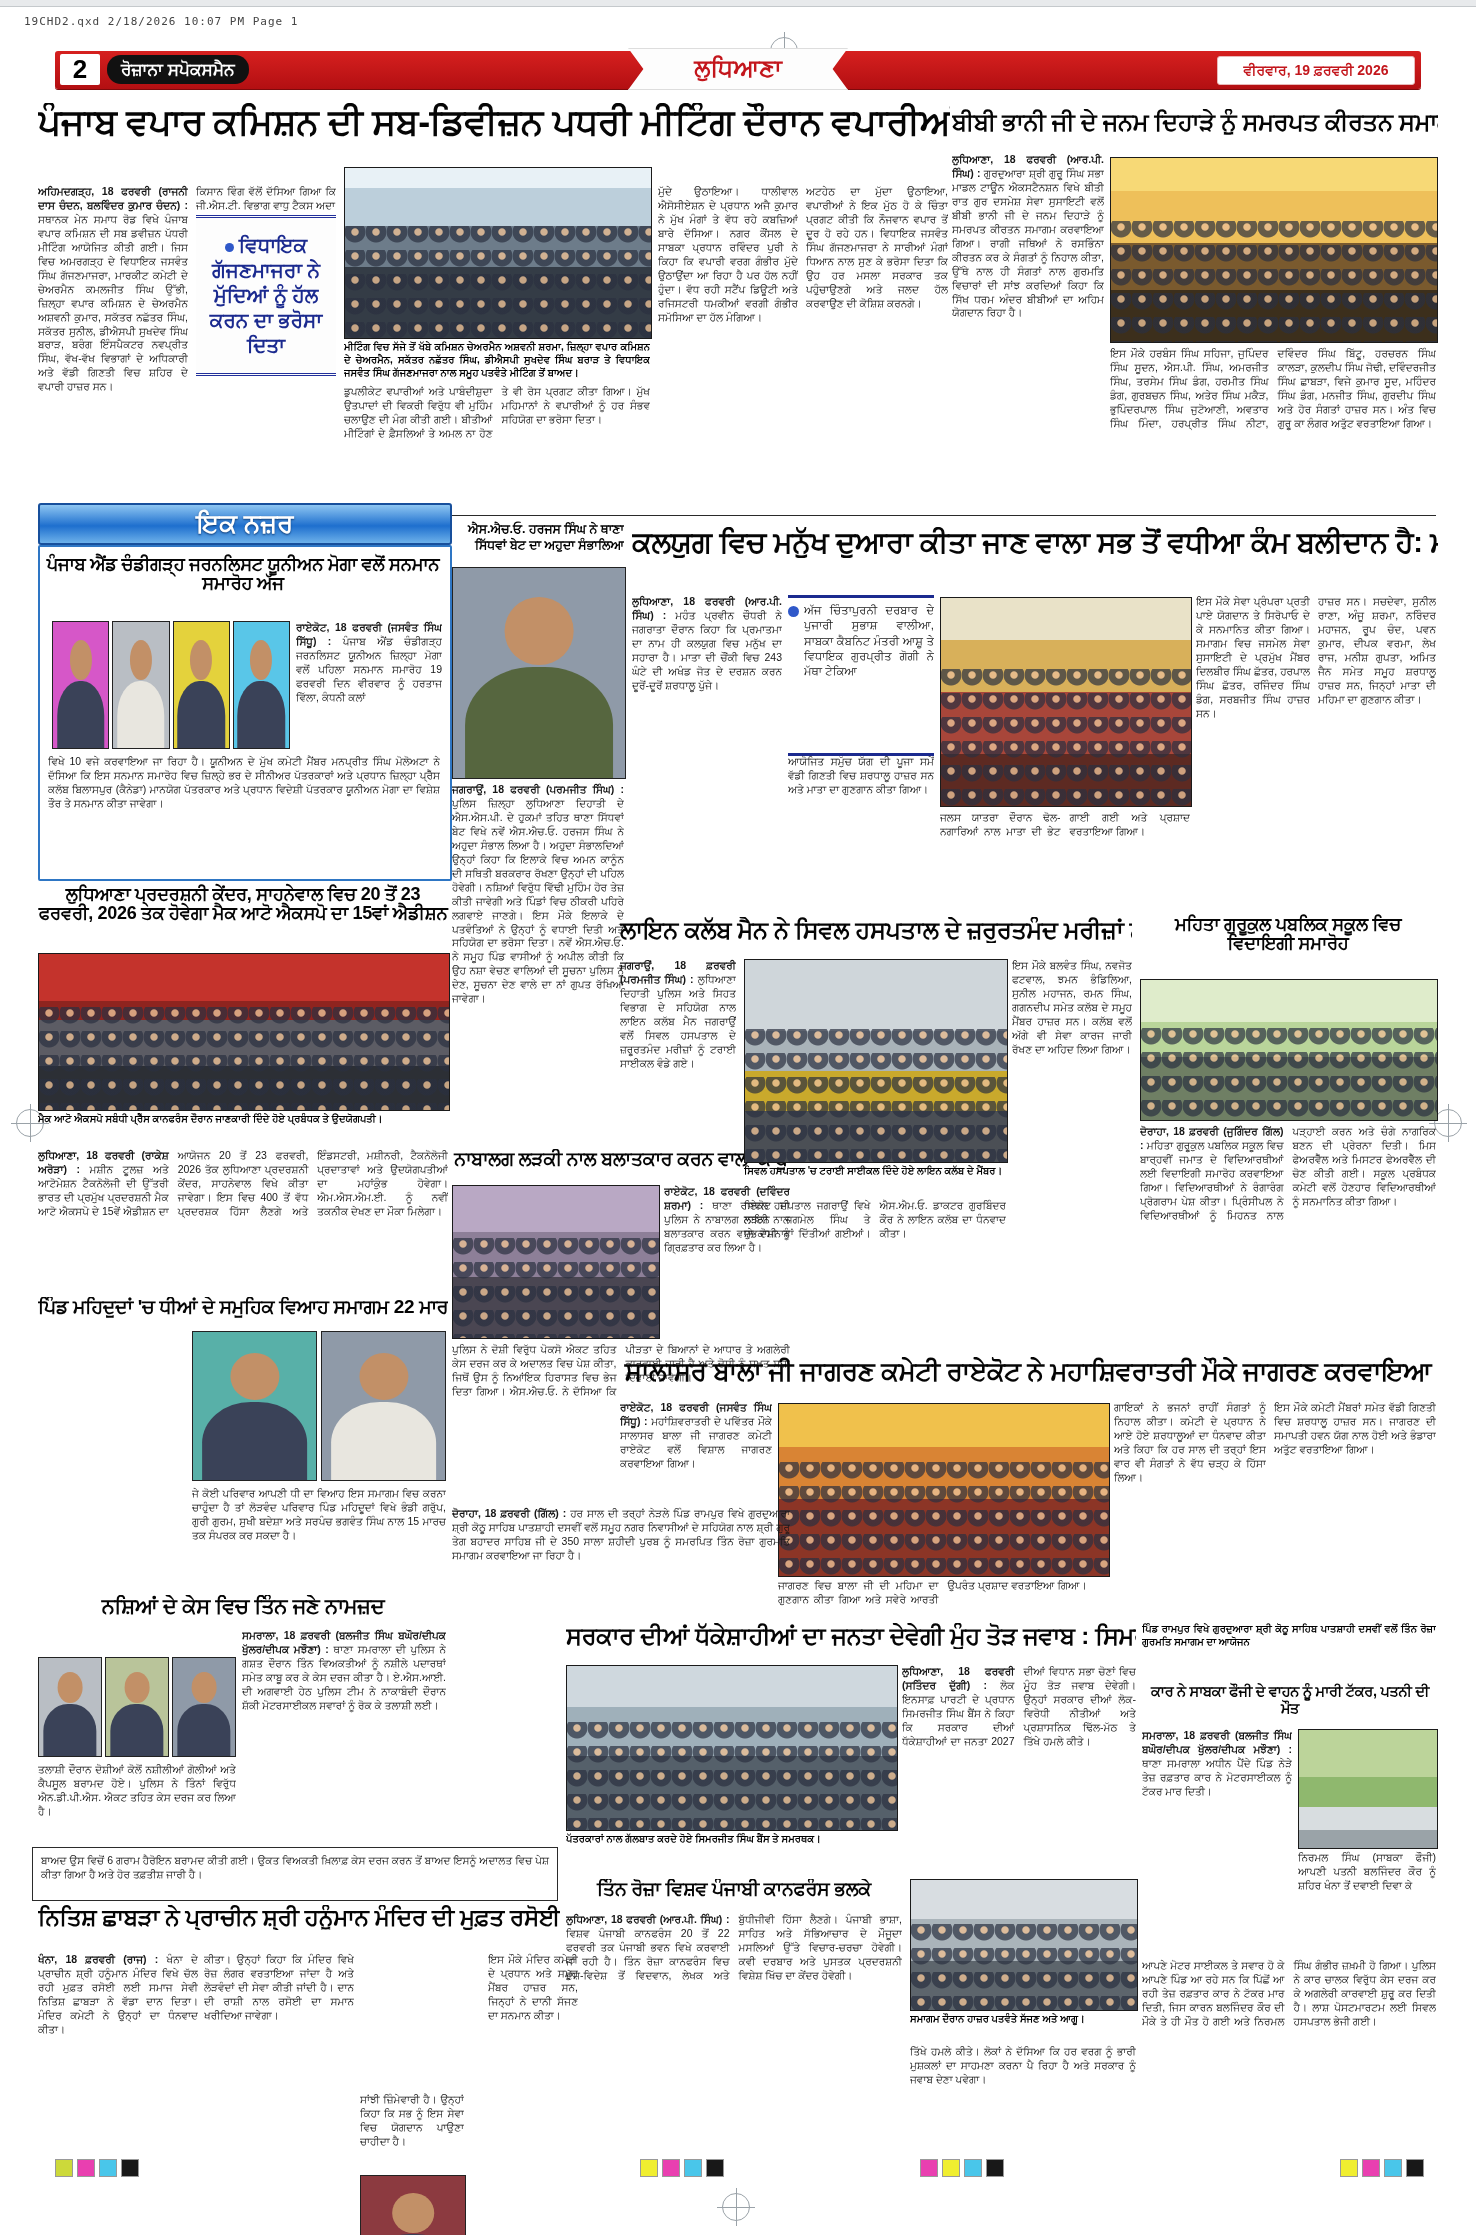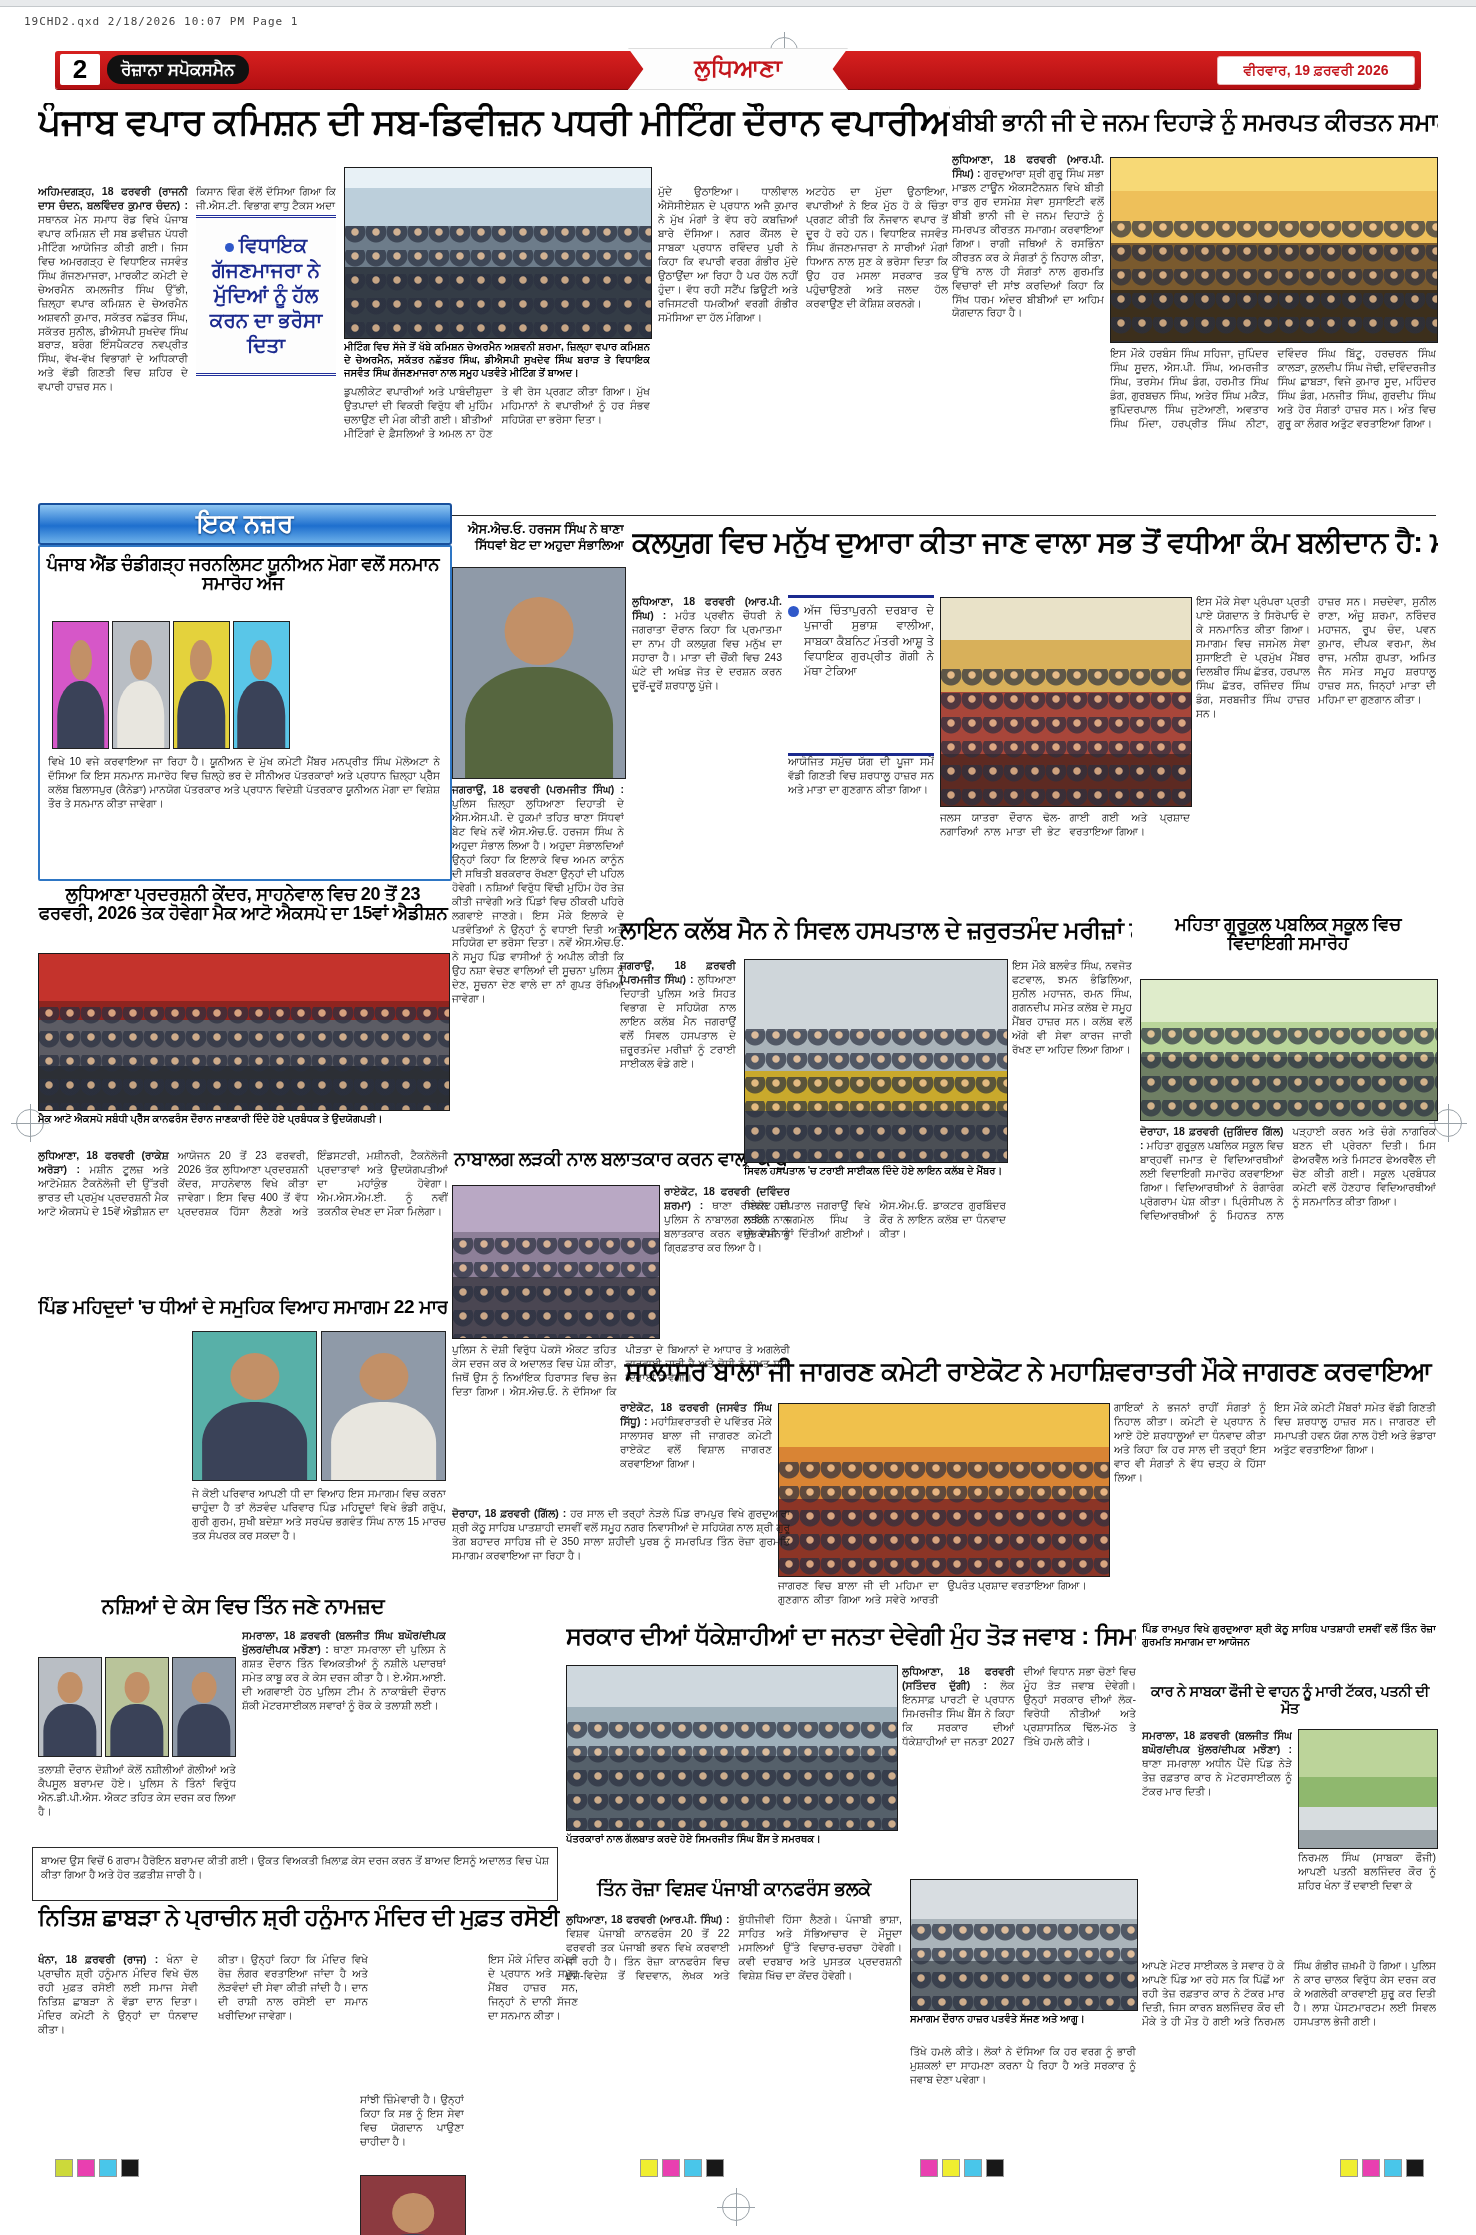--- a/index.html
+++ b/index.html
@@ -123,20 +123,21 @@
 
   <div class="abs iknaz" style="left:38px;top:496px;width:410px;height:38px">ਇਕ ਨਜ਼ਰ</div>
   <div class="abs ikbox" style="left:38px;top:538px;width:410px;height:332px"></div>
   <div class="abs hl h-md" style="left:46px;top:548px;width:394px">ਪੰਜਾਬ ਐਂਡ ਚੰਡੀਗੜ੍ਹ ਜਰਨਲਿਸਟ ਯੂਨੀਅਨ ਮੋਗਾ ਵਲੋਂ ਸਨਮਾਨ ਸਮਾਰੋਹ ਅੱਜ</div>
   <div class="abs" style="left:52px;top:614px;width:238px;height:128px;display:flex;gap:3px">
     <div class="portrait p-mag" style="flex:1"></div>
     <div class="portrait p-gray v-white" style="flex:1"></div>
     <div class="portrait p-yel" style="flex:1"></div>
     <div class="portrait p-cyn" style="flex:1"></div>
   </div>
+  <div class="abs bt" style="left:296px;top:614px;width:146px;height:128px"><b>ਰਾਏਕੋਟ, 18 ਫਰਵਰੀ (ਜਸਵੰਤ ਸਿੰਘ ਸਿੱਧੂ) :</b> <span>ਪੰਜਾਬ ਐਂਡ ਚੰਡੀਗੜ੍ਹ ਜਰਨਲਿਸਟ ਯੂਨੀਅਨ ਜ਼ਿਲ੍ਹਾ ਮੋਗਾ ਵਲੋਂ ਪਹਿਲਾ ਸਨਮਾਨ ਸਮਾਰੋਹ 19 ਫਰਵਰੀ ਦਿਨ ਵੀਰਵਾਰ ਨੂੰ ਹਰਤਾਜ ਵਿੱਲਾ, ਕੰਧਨੀ ਕਲਾਂ</span></div>
   <div class="abs bt" style="left:48px;top:748px;width:392px;height:114px">ਵਿਖੇ 10 ਵਜੇ ਕਰਵਾਇਆ ਜਾ ਰਿਹਾ ਹੈ। ਯੂਨੀਅਨ ਦੇ ਮੁੱਖ ਕਮੇਟੀ ਮੈਂਬਰ ਮਨਪ੍ਰੀਤ ਸਿੰਘ ਮੋਲੋਅਟਾ ਨੇ ਦੱਸਿਆ ਕਿ ਇਸ ਸਨਮਾਨ ਸਮਾਰੋਹ ਵਿਚ ਜ਼ਿਲ੍ਹੇ ਭਰ ਦੇ ਸੀਨੀਅਰ ਪੱਤਰਕਾਰਾਂ ਅਤੇ ਪ੍ਰਧਾਨ ਜ਼ਿਲ੍ਹਾ ਪ੍ਰੈੱਸ ਕਲੱਬ ਬਿਲਾਸਪੁਰ (ਕੈਨੇਡਾ) ਮਾਨਯੋਗ ਪੱਤਰਕਾਰ ਅਤੇ ਪ੍ਰਧਾਨ ਵਿਦੇਸ਼ੀ ਪੱਤਰਕਾਰ ਯੂਨੀਅਨ ਮੋਗਾ ਦਾ ਵਿਸ਼ੇਸ਼ ਤੌਰ ਤੇ ਸਨਮਾਨ ਕੀਤਾ ਜਾਵੇਗਾ।</div>
 
   <div class="abs hl h-md" style="left:38px;top:878px;width:410px">ਲੁਧਿਆਣਾ ਪ੍ਰਦਰਸ਼ਨੀ ਕੇਂਦਰ, ਸਾਹਨੇਵਾਲ ਵਿਚ 20 ਤੋਂ 23 ਫਰਵਰੀ, 2026 ਤਕ ਹੋਵੇਗਾ ਮੈਕ ਆਟੋ ਐਕਸਪੋ ਦਾ 15ਵਾਂ ਐਡੀਸ਼ਨ</div>
   <div class="abs ph ph-expo heads" style="left:38px;top:946px;width:410px;height:156px"></div>
   <div class="abs cap" style="left:38px;top:1106px;width:410px;height:30px">ਮੈਕ ਆਟੋ ਐਕਸਪੋ ਸਬੰਧੀ ਪ੍ਰੈੱਸ ਕਾਨਫਰੰਸ ਦੌਰਾਨ ਜਾਣਕਾਰੀ ਦਿੰਦੇ ਹੋਏ ਪ੍ਰਬੰਧਕ ਤੇ ਉਦਯੋਗਪਤੀ।</div>
   <div class="abs bt c3" style="left:38px;top:1142px;width:410px;height:138px"><b>ਲੁਧਿਆਣਾ, 18 ਫਰਵਰੀ (ਰਾਕੇਸ਼ ਅਰੋੜਾ) :</b> <span>ਮਸ਼ੀਨ ਟੂਲਜ਼ ਅਤੇ ਆਟੋਮੇਸ਼ਨ ਟੈਕਨੋਲੋਜੀ ਦੀ ਉੱਤਰੀ ਭਾਰਤ ਦੀ ਪ੍ਰਮੁੱਖ ਪ੍ਰਦਰਸ਼ਨੀ ਮੈਕ ਆਟੋ ਐਕਸਪੋ ਦੇ 15ਵੇਂ ਐਡੀਸ਼ਨ ਦਾ ਆਯੋਜਨ 20 ਤੋਂ 23 ਫਰਵਰੀ, 2026 ਤੱਕ ਲੁਧਿਆਣਾ ਪ੍ਰਦਰਸ਼ਨੀ ਕੇਂਦਰ, ਸਾਹਨੇਵਾਲ ਵਿਖੇ ਕੀਤਾ ਜਾਵੇਗਾ। ਇਸ ਵਿਚ 400 ਤੋਂ ਵੱਧ ਪ੍ਰਦਰਸ਼ਕ ਹਿੱਸਾ ਲੈਣਗੇ ਅਤੇ ਇੰਡਸਟਰੀ, ਮਸ਼ੀਨਰੀ, ਟੈਕਨੋਲੋਜੀ ਪ੍ਰਦਾਤਾਵਾਂ ਅਤੇ ਉਦਯੋਗਪਤੀਆਂ ਦਾ ਮਹਾਂਕੁੰਭ ਹੋਵੇਗਾ। ਐਮ.ਐਸ.ਐਮ.ਈ. ਨੂੰ ਨਵੀਂ ਤਕਨੀਕ ਦੇਖਣ ਦਾ ਮੌਕਾ ਮਿਲੇਗਾ।</span></div>
 
   <div class="abs hl h-sm nw" style="left:38px;top:1290px;width:410px">ਪਿੰਡ ਮਹਿਦੂਦਾਂ 'ਚ ਧੀਆਂ ਦੇ ਸਮੂਹਿਕ ਵਿਆਹ ਸਮਾਗਮ 22 ਮਾਰਚ ਨੂੰ</div>
   <div class="abs" style="left:192px;top:1324px;width:254px;height:150px;display:flex;gap:4px">
     <div class="portrait p-teal" style="flex:1"></div>
@@ -193,21 +194,21 @@
   <div class="abs bt" style="left:1142px;top:1722px;width:150px;height:226px"><b>ਸਮਰਾਲਾ, 18 ਫ਼ਰਵਰੀ (ਬਲਜੀਤ ਸਿੰਘ ਬਘੌਰ/ਦੀਪਕ ਖੁੱਲਰ/ਦੀਪਕ ਮਝੌਣਾ) :</b> <span>ਥਾਣਾ ਸਮਰਾਲਾ ਅਧੀਨ ਪੈਂਦੇ ਪਿੰਡ ਨੇੜੇ ਤੇਜ਼ ਰਫ਼ਤਾਰ ਕਾਰ ਨੇ ਮੋਟਰਸਾਈਕਲ ਨੂੰ ਟੱਕਰ ਮਾਰ ਦਿਤੀ।</span></div>
   <div class="abs ph ph-crash" style="left:1298px;top:1722px;width:138px;height:118px"></div>
   <div class="abs bt" style="left:1298px;top:1844px;width:138px;height:104px">ਨਿਰਮਲ ਸਿੰਘ (ਸਾਬਕਾ ਫੌਜੀ) ਆਪਣੀ ਪਤਨੀ ਬਲਜਿੰਦਰ ਕੌਰ ਨੂੰ ਸ਼ਹਿਰ ਖੰਨਾ ਤੋਂ ਦਵਾਈ ਦਿਵਾ ਕੇ</div>
   <div class="abs bt c2" style="left:1142px;top:1952px;width:294px;height:190px">ਆਪਣੇ ਮੋਟਰ ਸਾਈਕਲ ਤੇ ਸਵਾਰ ਹੋ ਕੇ ਆਪਣੇ ਪਿੰਡ ਆ ਰਹੇ ਸਨ ਕਿ ਪਿੱਛੋਂ ਆ ਰਹੀ ਤੇਜ਼ ਰਫ਼ਤਾਰ ਕਾਰ ਨੇ ਟੱਕਰ ਮਾਰ ਦਿਤੀ, ਜਿਸ ਕਾਰਨ ਬਲਜਿੰਦਰ ਕੌਰ ਦੀ ਮੌਕੇ ਤੇ ਹੀ ਮੌਤ ਹੋ ਗਈ ਅਤੇ ਨਿਰਮਲ ਸਿੰਘ ਗੰਭੀਰ ਜ਼ਖ਼ਮੀ ਹੋ ਗਿਆ। ਪੁਲਿਸ ਨੇ ਕਾਰ ਚਾਲਕ ਵਿਰੁੱਧ ਕੇਸ ਦਰਜ ਕਰ ਕੇ ਅਗਲੇਰੀ ਕਾਰਵਾਈ ਸ਼ੁਰੂ ਕਰ ਦਿਤੀ ਹੈ। ਲਾਸ਼ ਪੋਸਟਮਾਰਟਮ ਲਈ ਸਿਵਲ ਹਸਪਤਾਲ ਭੇਜੀ ਗਈ।</div>
   <div class="abs bt" style="left:1142px;top:1606px;width:294px;height:6px"></div>
 
   <div class="abs bt" style="left:452px;top:1500px;width:338px;height:92px"><b>ਦੋਰਾਹਾ, 18 ਫ਼ਰਵਰੀ (ਗਿੱਲ) :</b> <span>ਹਰ ਸਾਲ ਦੀ ਤਰ੍ਹਾਂ ਨੇੜਲੇ ਪਿੰਡ ਰਾਮਪੁਰ ਵਿਖੇ ਗੁਰਦੁਆਰਾ ਸ਼੍ਰੀ ਕੋਠੂ ਸਾਹਿਬ ਪਾਤਸ਼ਾਹੀ ਦਸਵੀਂ ਵਲੋਂ ਸਮੂਹ ਨਗਰ ਨਿਵਾਸੀਆਂ ਦੇ ਸਹਿਯੋਗ ਨਾਲ ਸ਼੍ਰੀ ਗੁਰੂ ਤੇਗ ਬਹਾਦਰ ਸਾਹਿਬ ਜੀ ਦੇ 350 ਸਾਲਾ ਸ਼ਹੀਦੀ ਪੁਰਬ ਨੂੰ ਸਮਰਪਿਤ ਤਿੰਨ ਰੋਜ਼ਾ ਗੁਰਮਤਿ ਸਮਾਗਮ ਕਰਵਾਇਆ ਜਾ ਰਿਹਾ ਹੈ।</span></div>
 
   <div class="abs hl h-tmp nw" style="left:38px;top:1898px;width:522px">ਨਿਤਿਸ਼ ਛਾਬੜਾ ਨੇ ਪ੍ਰਾਚੀਨ ਸ਼੍ਰੀ ਹਨੂੰਮਾਨ ਮੰਦਿਰ ਦੀ ਮੁਫ਼ਤ ਰਸੋਈ ਲਈ ਵੱਡਾ ਦਾਨ</div>
   <div class="abs bt" style="left:38px;top:1946px;width:160px;height:200px"><b>ਖੰਨਾ, 18 ਫ਼ਰਵਰੀ (ਰਾਜ) :</b> <span>ਖੰਨਾ ਦੇ ਪ੍ਰਾਚੀਨ ਸ਼੍ਰੀ ਹਨੂੰਮਾਨ ਮੰਦਿਰ ਵਿਖੇ ਚੱਲ ਰਹੀ ਮੁਫ਼ਤ ਰਸੋਈ ਲਈ ਸਮਾਜ ਸੇਵੀ ਨਿਤਿਸ਼ ਛਾਬੜਾ ਨੇ ਵੱਡਾ ਦਾਨ ਦਿਤਾ। ਮੰਦਿਰ ਕਮੇਟੀ ਨੇ ਉਨ੍ਹਾਂ ਦਾ ਧੰਨਵਾਦ ਕੀਤਾ।</span></div>
-  <div class="abs bt" style="left:218px;top:1946px;width:150px;height:200px">ਕੀਤਾ। ਉਨ੍ਹਾਂ ਕਿਹਾ ਕਿ ਮੰਦਿਰ ਵਿਖੇ ਰੋਜ਼ ਲੰਗਰ ਵਰਤਾਇਆ ਜਾਂਦਾ ਹੈ ਅਤੇ ਲੋੜਵੰਦਾਂ ਦੀ ਸੇਵਾ ਕੀਤੀ ਜਾਂਦੀ ਹੈ। ਦਾਨ ਦੀ ਰਾਸ਼ੀ ਨਾਲ ਰਸੋਈ ਦਾ ਸਮਾਨ ਖਰੀਦਿਆ ਜਾਵੇਗਾ।</div>
+  <div class="abs bt" style="left:204px;top:1946px;width:150px;height:200px">ਕੀਤਾ। ਉਨ੍ਹਾਂ ਕਿਹਾ ਕਿ ਮੰਦਿਰ ਵਿਖੇ ਰੋਜ਼ ਲੰਗਰ ਵਰਤਾਇਆ ਜਾਂਦਾ ਹੈ ਅਤੇ ਲੋੜਵੰਦਾਂ ਦੀ ਸੇਵਾ ਕੀਤੀ ਜਾਂਦੀ ਹੈ। ਦਾਨ ਦੀ ਰਾਸ਼ੀ ਨਾਲ ਰਸੋਈ ਦਾ ਸਮਾਨ ਖਰੀਦਿਆ ਜਾਵੇਗਾ।</div>
   <div class="abs ph portrait p-maroon" style="left:360px;top:1956px;width:104px;height:124px"></div>
   <div class="abs bt" style="left:360px;top:2086px;width:104px;height:60px">ਸਾਂਝੀ ਜ਼ਿੰਮੇਵਾਰੀ ਹੈ। ਉਨ੍ਹਾਂ ਕਿਹਾ ਕਿ ਸਭ ਨੂੰ ਇਸ ਸੇਵਾ ਵਿਚ ਯੋਗਦਾਨ ਪਾਉਣਾ ਚਾਹੀਦਾ ਹੈ।</div>
   <div class="abs bt" style="left:488px;top:1946px;width:90px;height:200px">ਇਸ ਮੌਕੇ ਮੰਦਿਰ ਕਮੇਟੀ ਦੇ ਪ੍ਰਧਾਨ ਅਤੇ ਸਮੂਹ ਮੈਂਬਰ ਹਾਜ਼ਰ ਸਨ, ਜਿਨ੍ਹਾਂ ਨੇ ਦਾਨੀ ਸੱਜਣ ਦਾ ਸਨਮਾਨ ਕੀਤਾ।</div>
 
   <div class="abs" style="left:55px;top:2152px">
     <span class="sq" style="background:#ccd93a"></span><span class="sq" style="background:#e93fb0"></span><span class="sq" style="background:#49c6ea"></span><span class="sq" style="background:#181818"></span>
   </div>
   <div class="abs" style="left:640px;top:2152px">
     <span class="sq" style="background:#f0ee30"></span><span class="sq" style="background:#e93fb0"></span><span class="sq" style="background:#49c6ea"></span><span class="sq" style="background:#181818"></span>
   </div>

